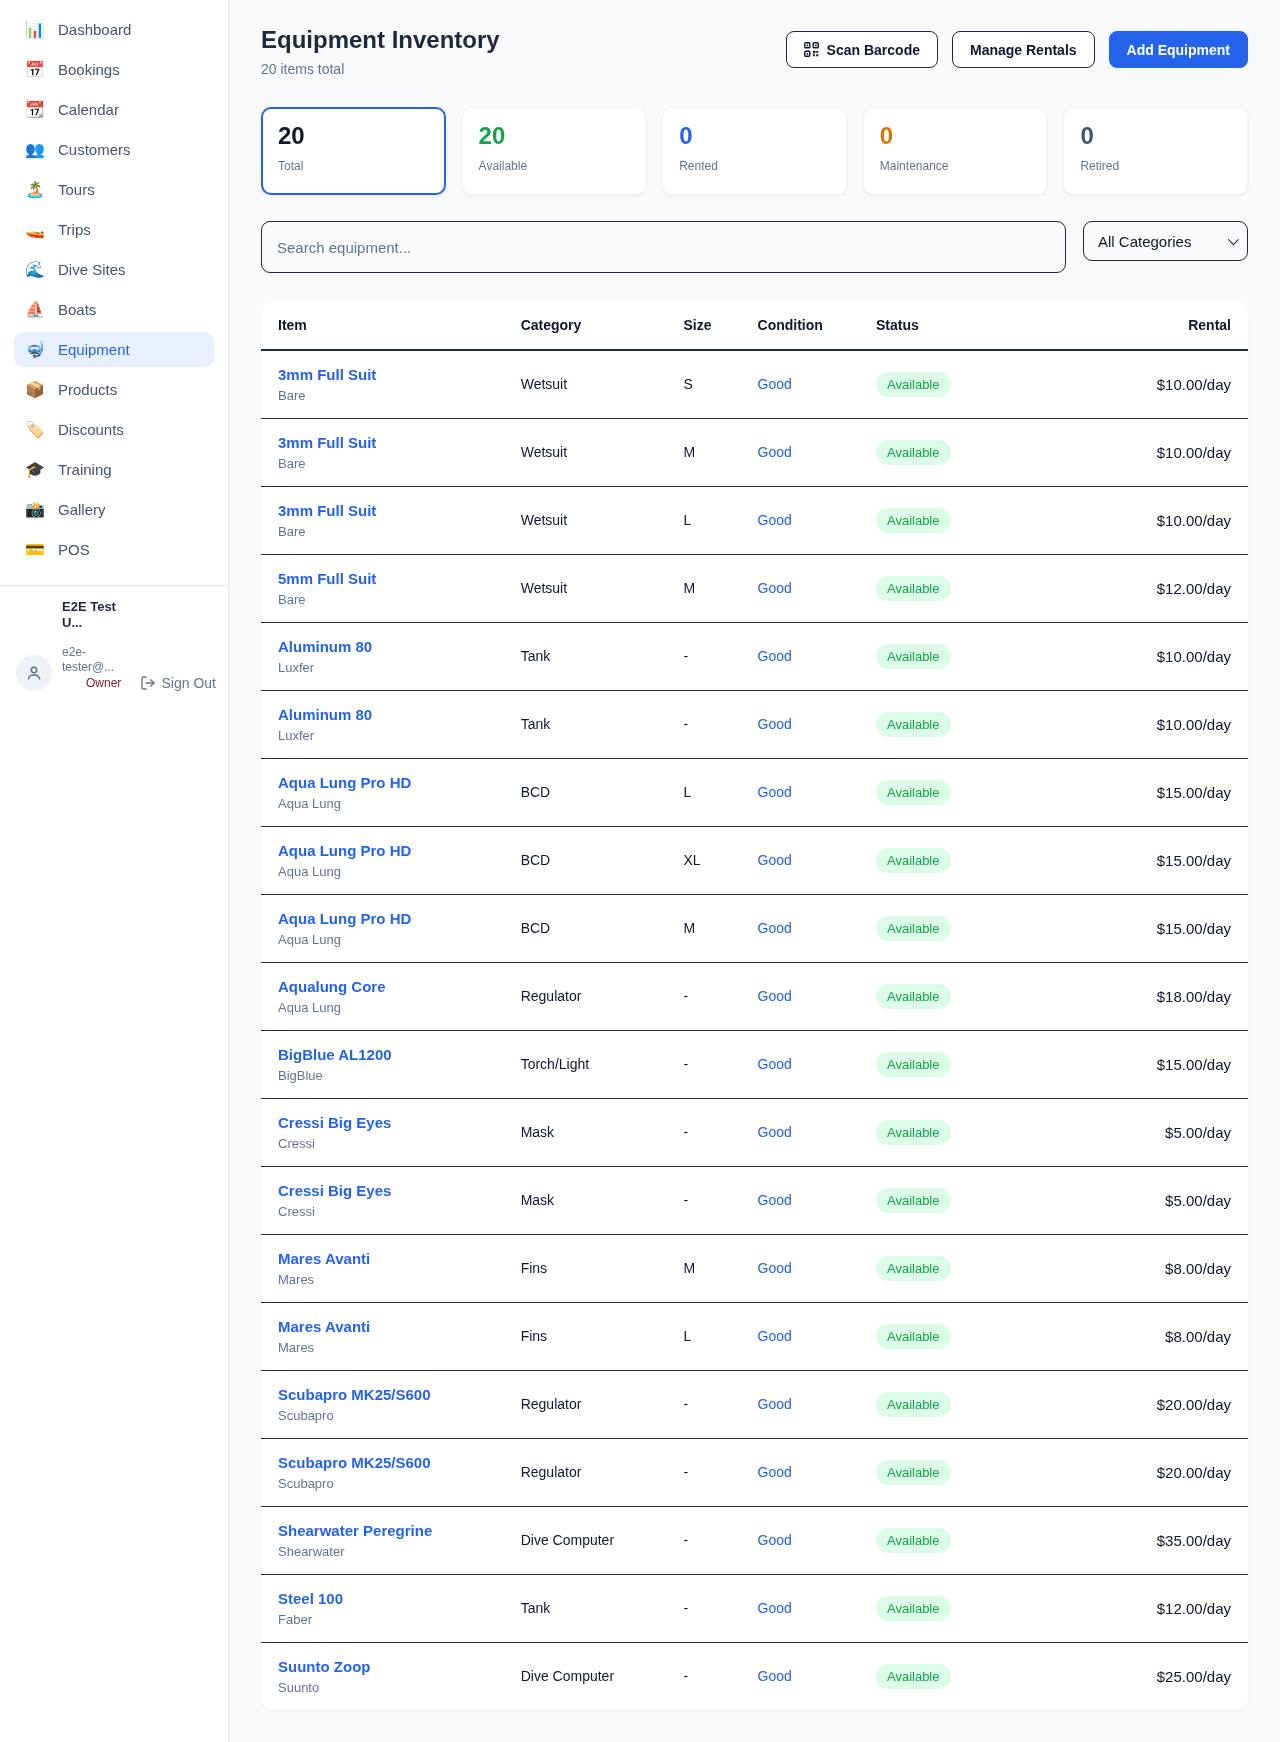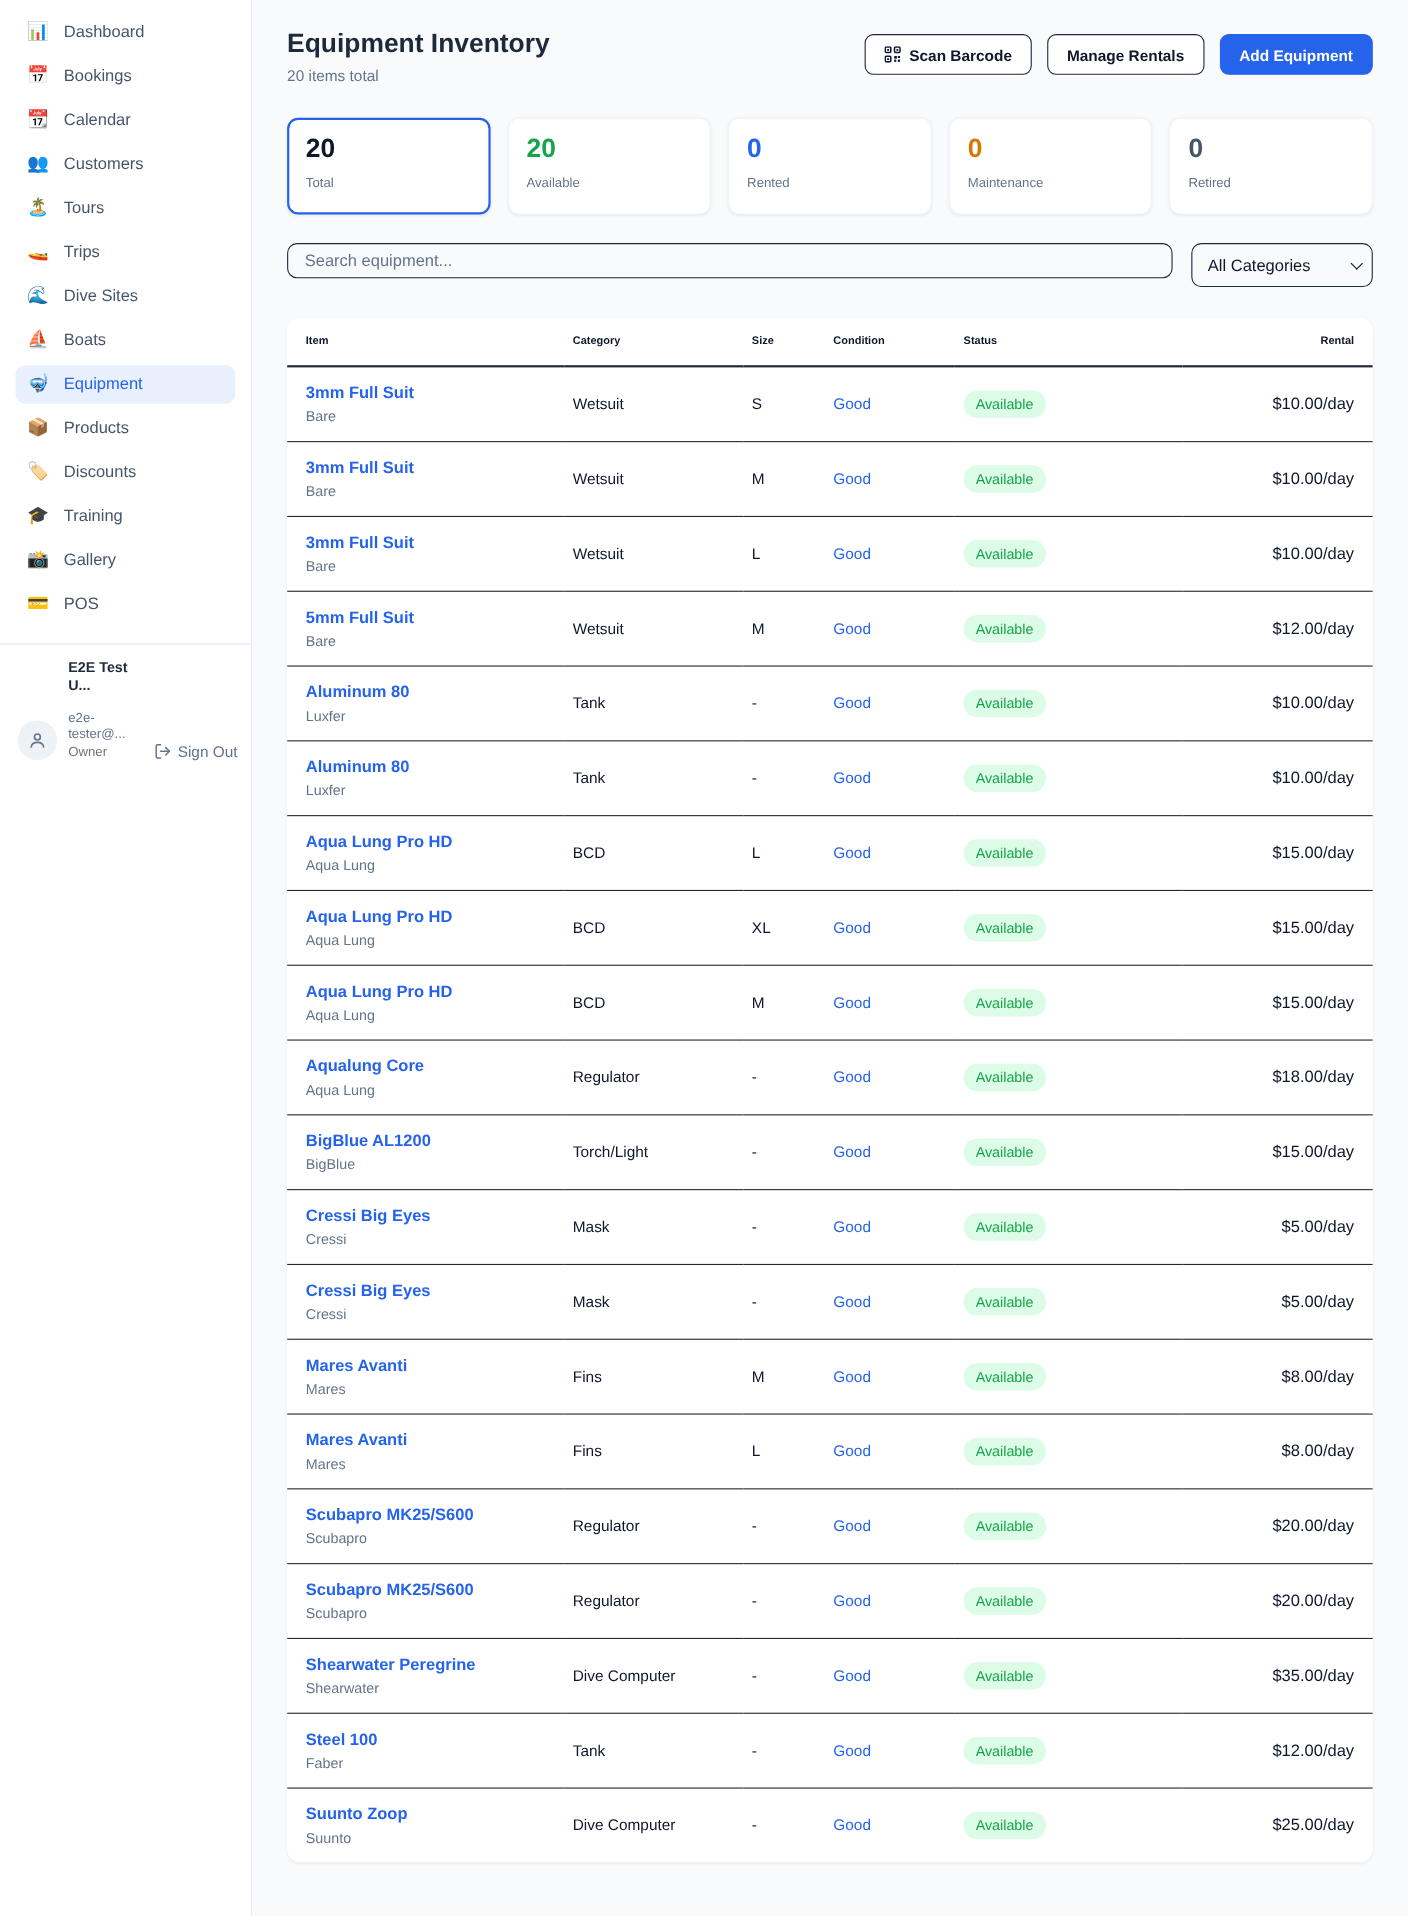--- a/index.html
+++ b/index.html
@@ -37,21 +37,21 @@
     padding: 13px 12px 13px 16px;
     display: flex; align-items: flex-end; gap: 10px;
   }
   .avatar {
     width: 36px; height: 36px; border-radius: 50%; flex: none;
     background: #eef2f7; display: flex; align-items: center; justify-content: center;
   }
   .user-info { flex: 1; min-width: 0; line-height: 1.25; }
   .user-name { font-size: 13px; font-weight: 700; color: #1e293b; }
   .user-email { font-size: 12px; color: #64748b; margin-top: 13px; }
-  .user-role { font-size: 12px; color: #737373; margin-top: 1px; }
+  .user-role { font-size: 12px; color: #7f1d1d; margin-top: 1px; margin-left: 24px; }
   .signout-btn {
     display: flex; align-items: center; gap: 6px; flex: none;
     font-size: 14px; color: #64748b; cursor: pointer; background: none; border: none;
     font-family: inherit; padding: 0;
   }
 
   
   .main { flex: 1; padding: 26px 32px 0; min-width: 0; }
 
   .page-header { display: flex; justify-content: space-between; align-items: flex-start; }
@@ -78,21 +78,21 @@
   .stat-label { font-size: 12px; color: #64748b; margin-top: 10px; }
   .stat-total    .stat-value { color: #0f172a; }
   .stat-available .stat-value { color: #16a34a; }
   .stat-rented   .stat-value { color: #2563eb; }
   .stat-maintenance .stat-value { color: #d97706; }
   .stat-retired  .stat-value { color: #475569; }
 
   
   .filters { display: flex; gap: 17px; margin-top: 26px; }
   .search-input {
-    flex: 1; height: 32px; border: 1px solid #1e293b; border-radius: 9px;
+    flex: 1; height: 52px; border: 1px solid #1e293b; border-radius: 9px;
     background: transparent; padding: 0 15px; font-family: inherit; font-size: 15px; color: #0f172a;
     outline: none;
   }
   .search-input::placeholder { color: #64748b; }
   .select-wrap { position: relative; width: 165px; }
   .category-select {
     width: 100%; height: 40px; border: 1px solid #1e293b; border-radius: 9px;
     background: transparent; padding: 0 26px 0 14px; font-family: inherit; font-size: 15px;
     color: #0f172a; appearance: none; -webkit-appearance: none; cursor: pointer; outline: none;
   }
@@ -104,21 +104,21 @@
 
   
   .table-card {
     background: #fff; border-radius: 12px; margin-top: 28px; overflow: hidden;
     box-shadow: 0 1px 3px rgba(15,23,42,.06);
   }
   table { width: 100%; border-collapse: collapse; }
   col.c-item { width: 25.5%; } col.c-cat { width: 16.5%; } col.c-size { width: 7.5%; }
   col.c-cond { width: 12%; } col.c-status { width: 21%; } col.c-rent { width: 17.5%; }
   thead th {
-    text-align: left; font-size: 10px; font-weight: 700; color: #0f172a;
+    text-align: left; font-size: 14px; font-weight: 700; color: #0f172a;
     padding: 16px 8px; border-bottom: 2px solid #1f2937; white-space: nowrap;
   }
   thead th:first-child, tbody td:first-child { padding-left: 17px; }
   thead th:last-child, tbody td:last-child { padding-right: 17px; text-align: right; }
   tbody td {
     padding: 14px 8px; border-bottom: 1px solid #1f2937; vertical-align: middle;
     font-size: 14px; color: #0f172a; height: 68px;
   }
   tbody tr:last-child td { border-bottom: none; }
   .item-name { color: #2563eb; font-weight: 600; font-size: 15px; cursor: pointer; }

